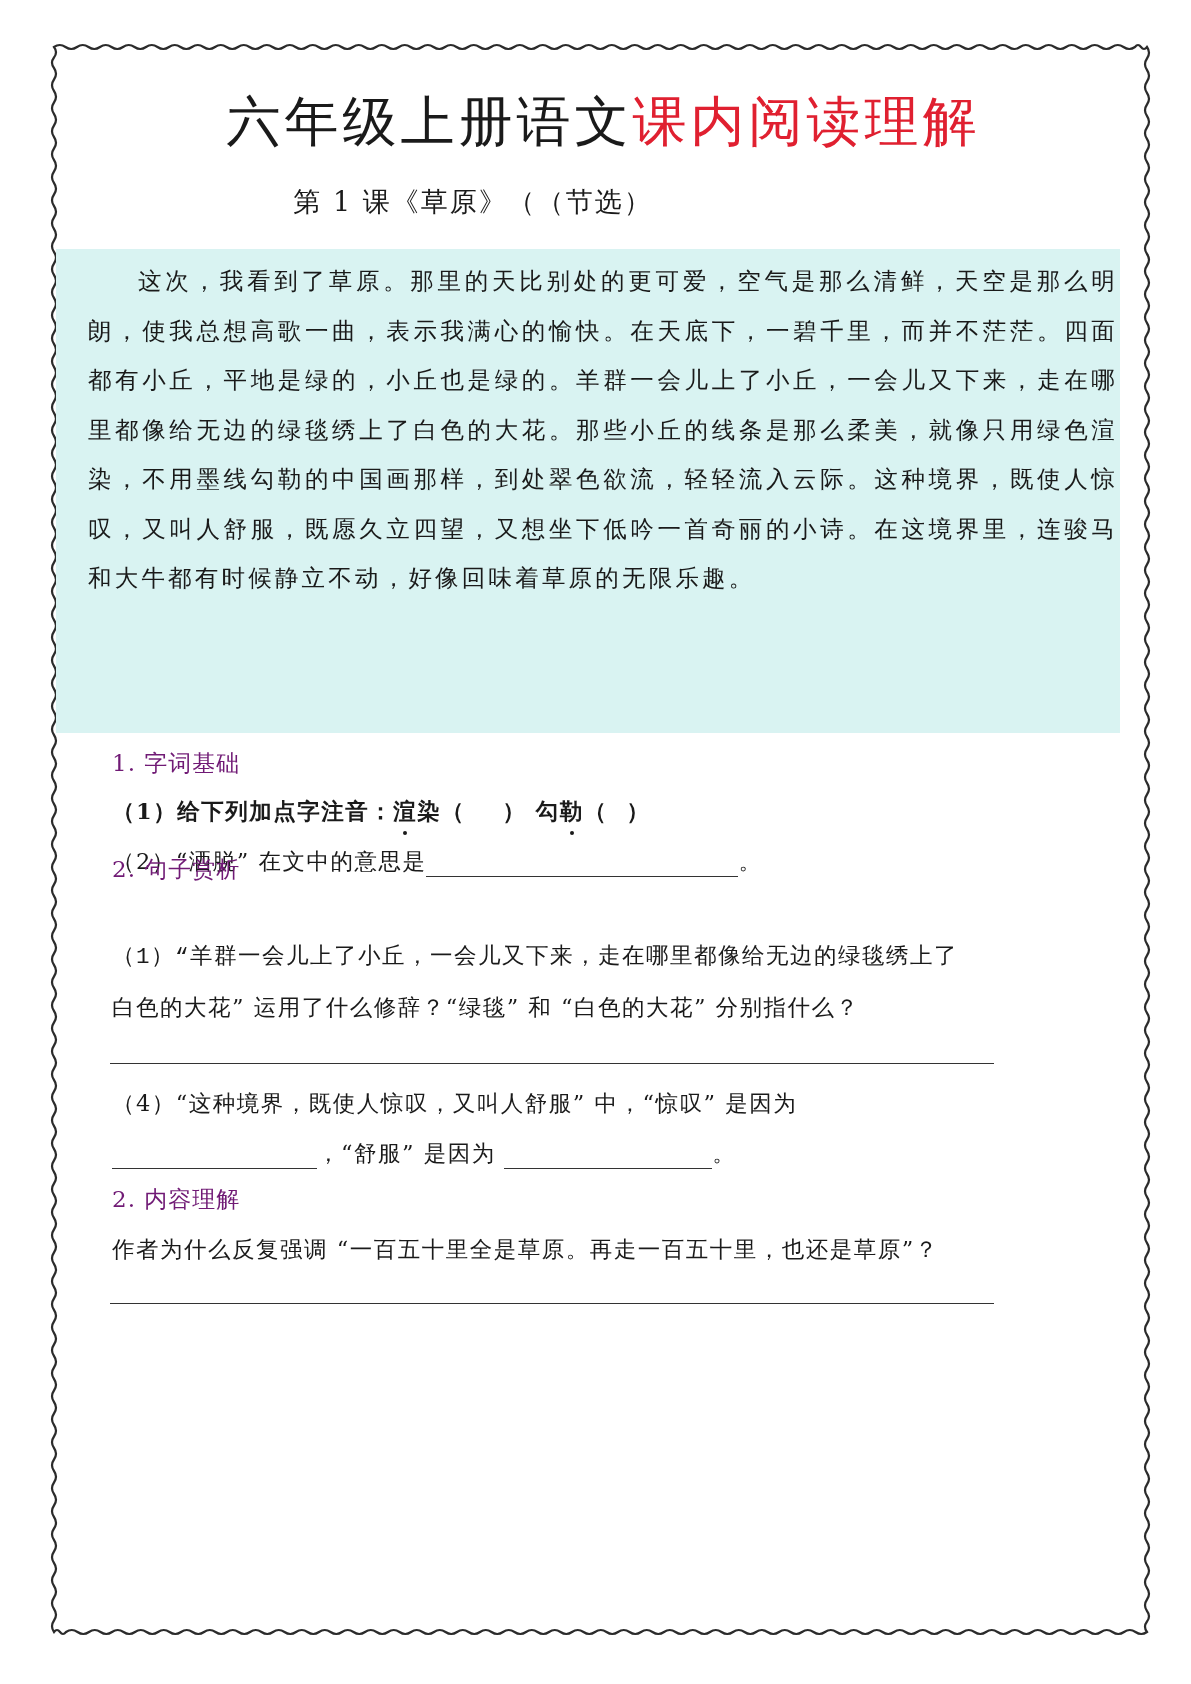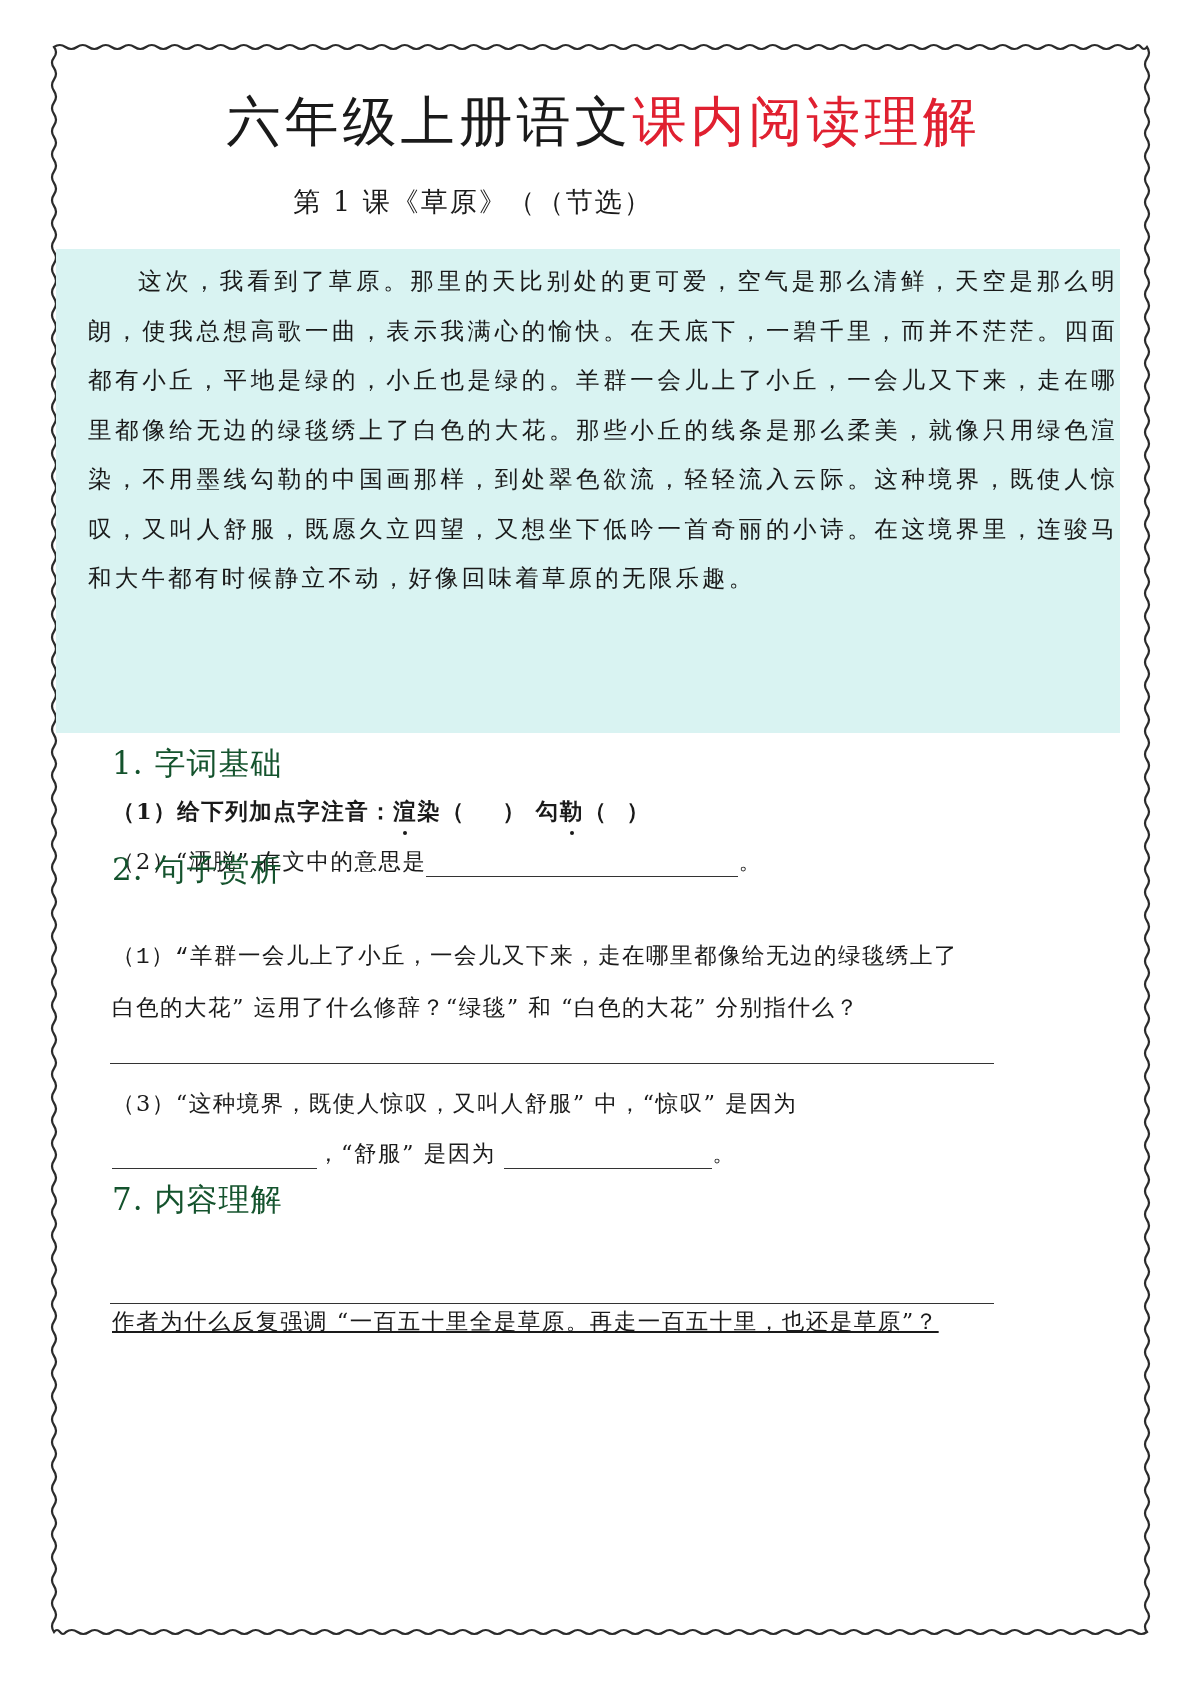--- a/index.html
+++ b/index.html
@@ -22,21 +22,21 @@
       background: #D9F3F2;
     }
     .passage p {
       margin: 0; position: absolute; left: 32px; width: 1030px;
       font-size: 23.5px; line-height: 49.5px; letter-spacing: 3.2px; text-align: justify;
       text-align-last: left;
     }
     .passage p.p1 { top: 8px; text-indent: 50px; }
     .passage p.p2 { top: 380px; text-indent: 50px; }
     .sec-head {
-      position: absolute; left: 112px; font-size: 31px; color: #14532d; line-height: 32px; letter-spacing: 1px;
+      position: absolute; left: 112px; font-size: 23px; color: #701a75; line-height: 32px; letter-spacing: 1px;
     }
     .q-line {
       position: absolute; left: 112px; font-size: 22.5px; line-height: 32px; letter-spacing: 1.5px; white-space: nowrap;
     }
     .dotted { position: relative; display: inline-block; }
     .dotted::after {
       content: ""; position: absolute; left: 50%; bottom: -8px; width: 4px; height: 4px; margin-left: -2px;
       background: #1a1a1a; border-radius: 50%;
     }
     .blank { display: inline-block; border-bottom: 1.5px solid #333; height: 26px; vertical-align: bottom; }
@@ -62,20 +62,20 @@
   <span>（1）给下列加点字注音：</span><span class="dotted">渲</span><span>染</span><span style="white-space:pre;">（    ）</span>&nbsp;<span>勾</span><span class="dotted">勒</span><span style="white-space:pre;">（  ）</span>
 </div>
 <div class="q-line" style="top:845px;">
   <span>（2）“洒脱” 在文中的意思是</span><span class="blank" style="width:312px;"></span><span>。</span>
 </div>
 
 <div class="sec-head" style="top:853px;">2. 句子赏析</div>
 <div class="q-line" style="top:941px;font-family:Liberation Mono, monospace;">（1）“羊群一会儿上了小丘，一会儿又下来，走在哪里都像给无边的绿毯绣上了</div>
 <div class="q-line" style="top:991px;">白色的大花” 运用了什么修辞？“绿毯” 和 “白色的大花” 分别指什么？</div>
 <div class="answer-line" style="top:1063px; width:884px;"></div>
-<div class="q-line" style="top:1087px;">（3）“这种境界，既使人惊叹，又叫人舒服” 中，“惊叹” 是因为</div>
+<div class="q-line" style="top:1087px;">（4）“这种境界，既使人惊叹，又叫人舒服” 中，“惊叹” 是因为</div>
 <div class="q-line" style="top:1137px;">
   <span class="blank" style="width:205px;"></span><span>，“舒服” 是因为</span>&nbsp;<span class="blank" style="width:208px;"></span><span>。</span>
 </div>
 
-<div class="sec-head" style="top:1183px;">7. 内容理解</div>
-<div class="q-line" style="top:1305px;text-decoration:underline;">作者为什么反复强调 “一百五十里全是草原。再走一百五十里，也还是草原”？</div>
+<div class="sec-head" style="top:1183px;">2. 内容理解</div>
+<div class="q-line" style="top:1233px;">作者为什么反复强调 “一百五十里全是草原。再走一百五十里，也还是草原”？</div>
 <div class="answer-line" style="top:1303px; width:884px;"></div>
 
 </body></html>

